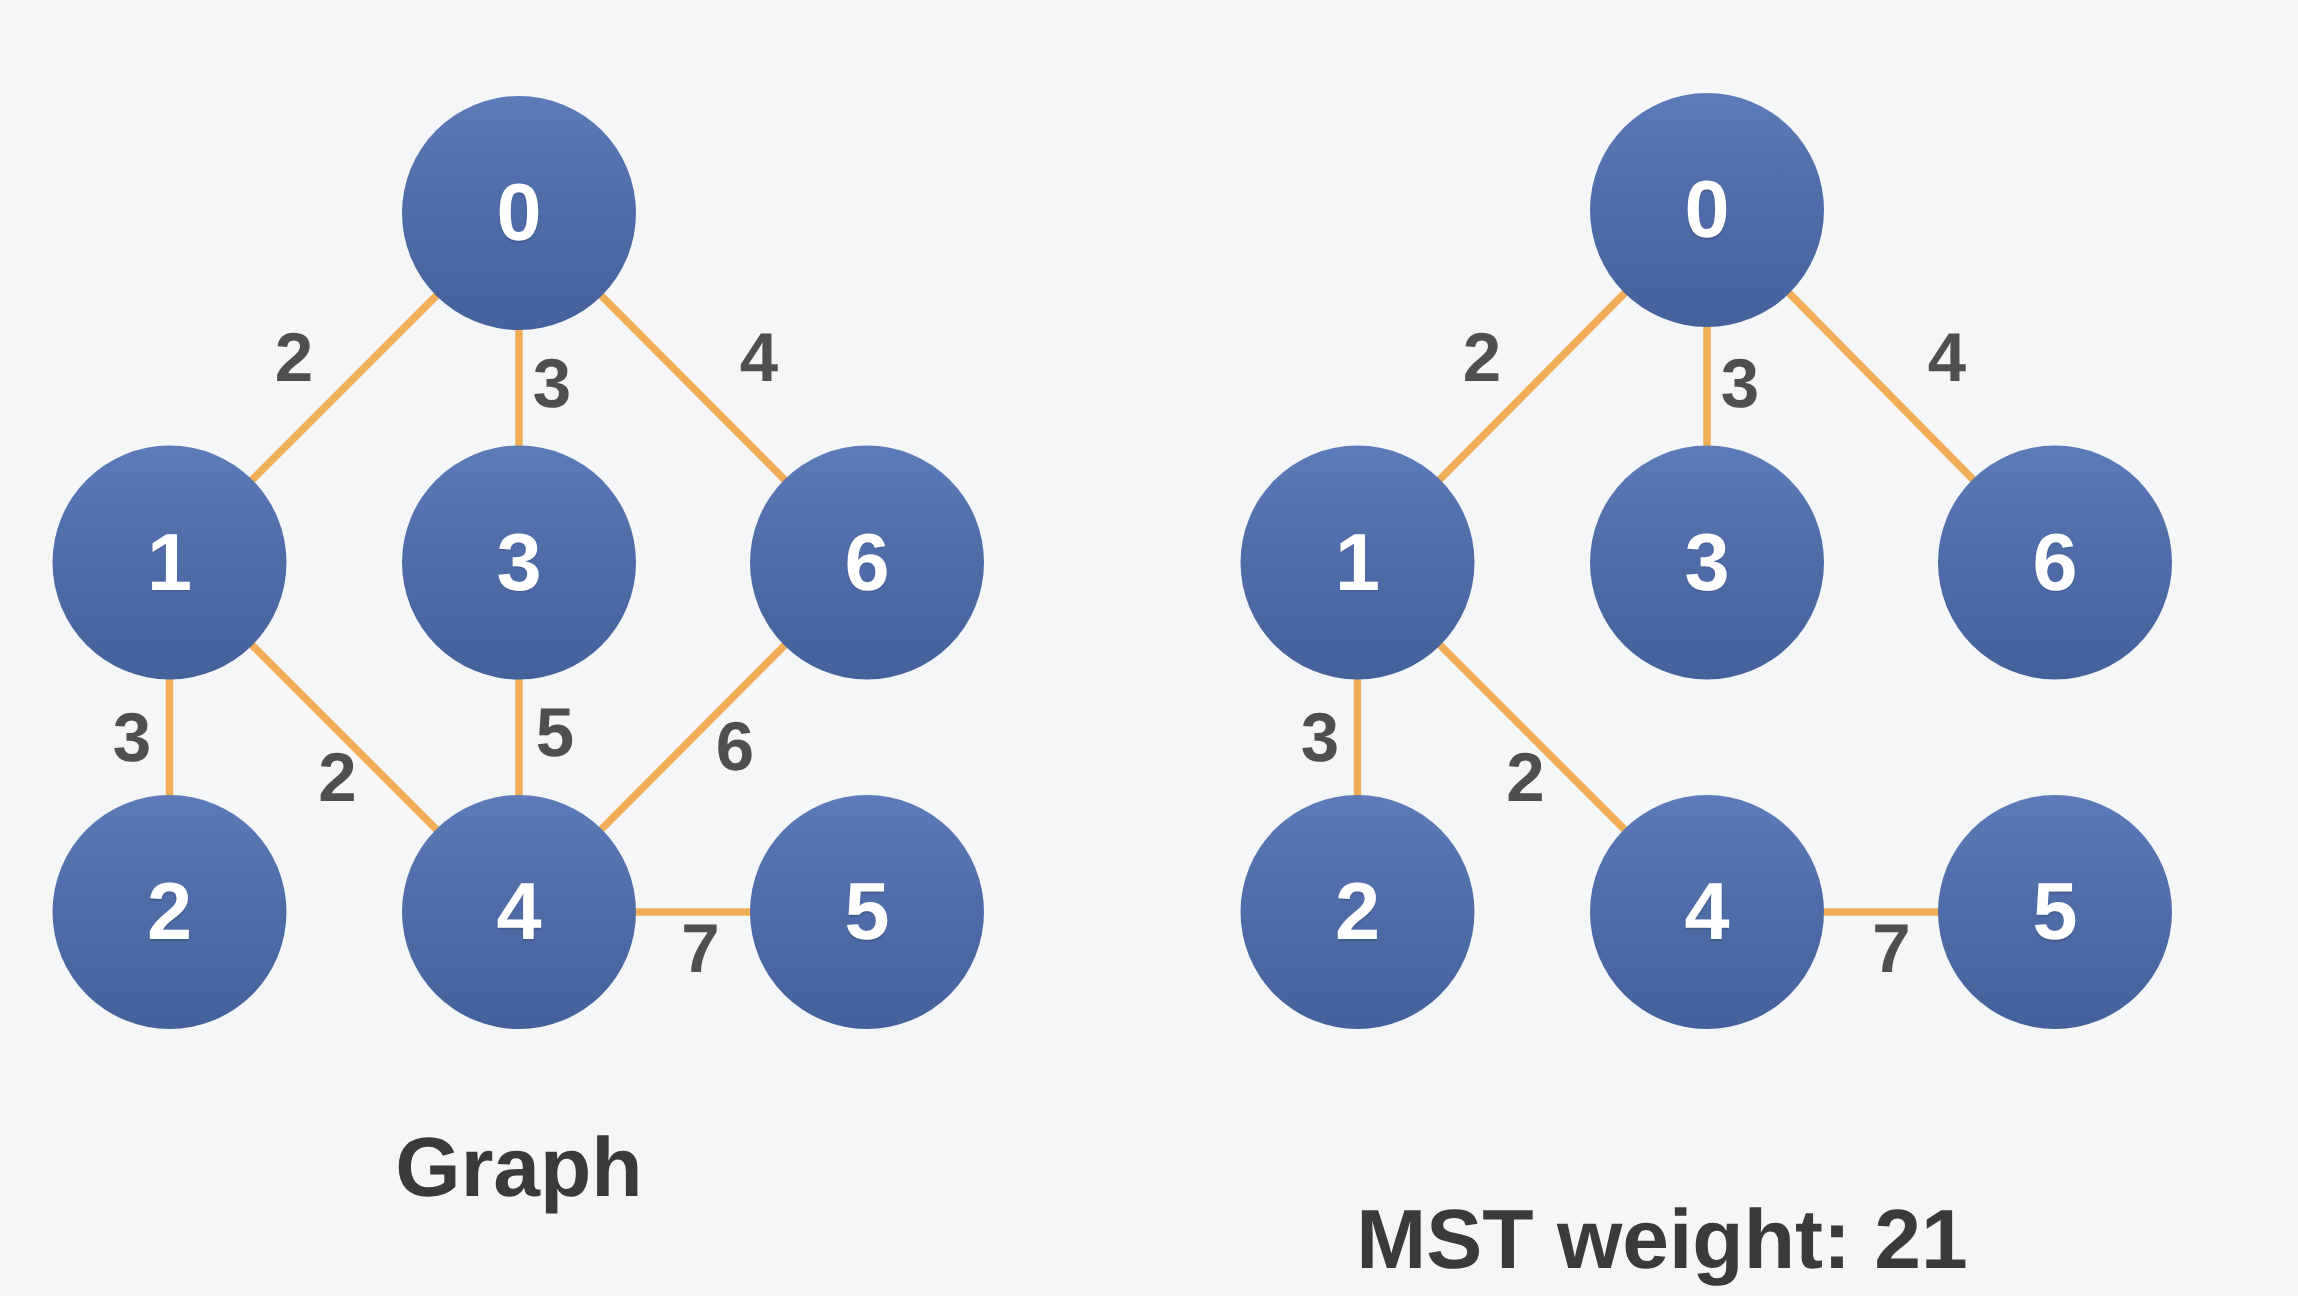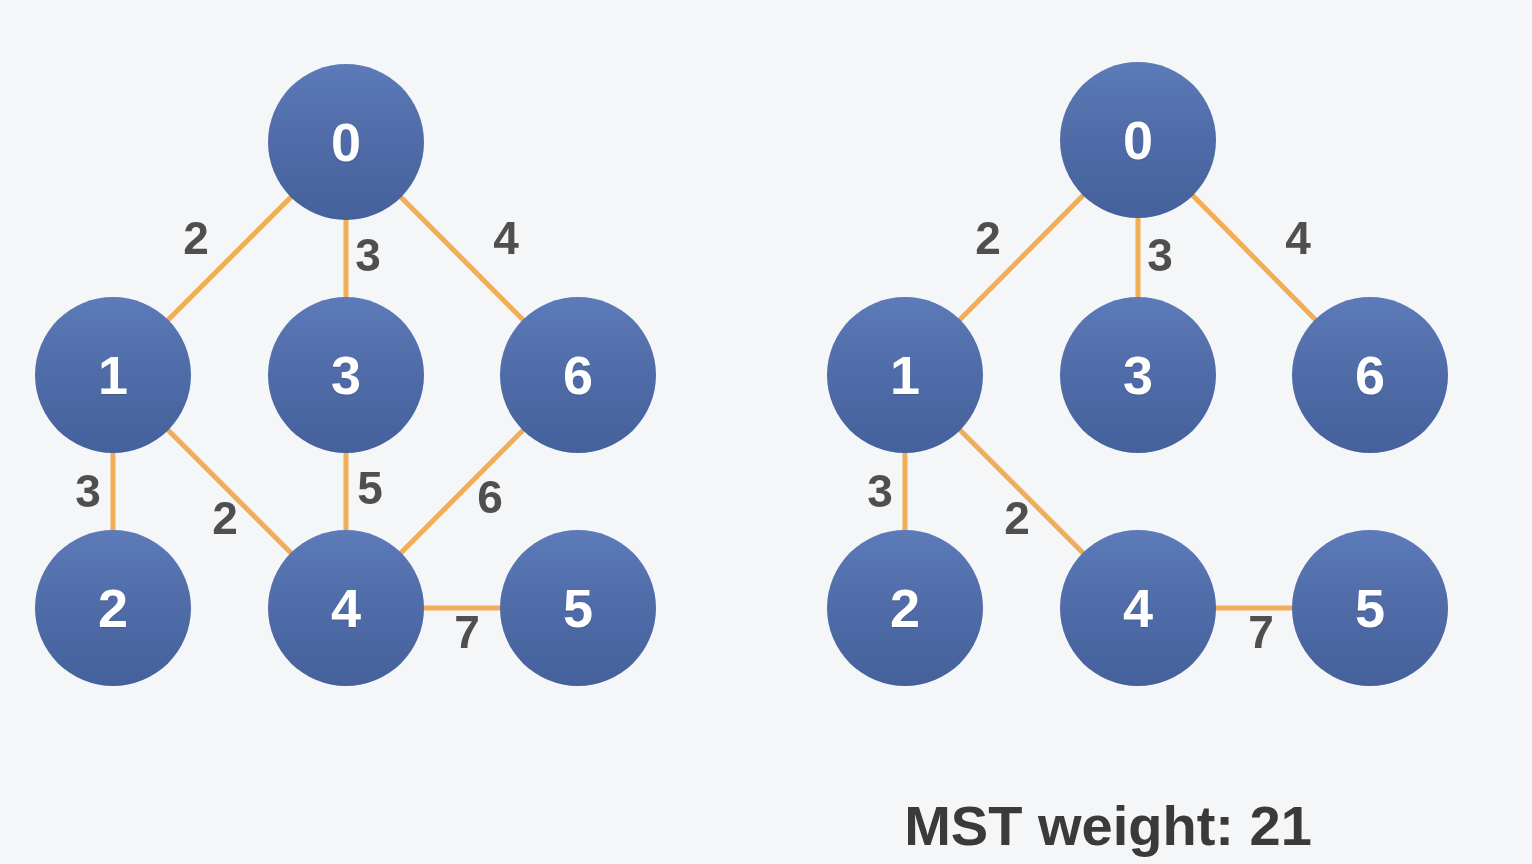--- a/index.html
+++ b/index.html
@@ -129,14 +129,15 @@
       <div class="edge-weight" style="left: 370px; top: 488px;">5</div>
       <div class="edge-weight" style="left: 490px; top: 497px;">6</div>
       <div class="edge-weight" style="left: 467px; top: 632px;">7</div>
       <div class="edge-weight" style="left: 988px; top: 238px;">2</div>
       <div class="edge-weight" style="left: 1160px; top: 255px;">3</div>
       <div class="edge-weight" style="left: 1298px; top: 238px;">4</div>
       <div class="edge-weight" style="left: 880px; top: 491px;">3</div>
       <div class="edge-weight" style="left: 1017px; top: 518px;">2</div>
       <div class="edge-weight" style="left: 1261px; top: 632px;">7</div>
     </div>
+  <div class="caption" id="caption-left" style="left: 346px; top: 778px;">Graph</div>
   <div class="caption" id="caption-right" style="left: 1108px; top: 778px; margin-top: 48px;">MST weight: 21</div>
 </div>
 
 </body></html>

